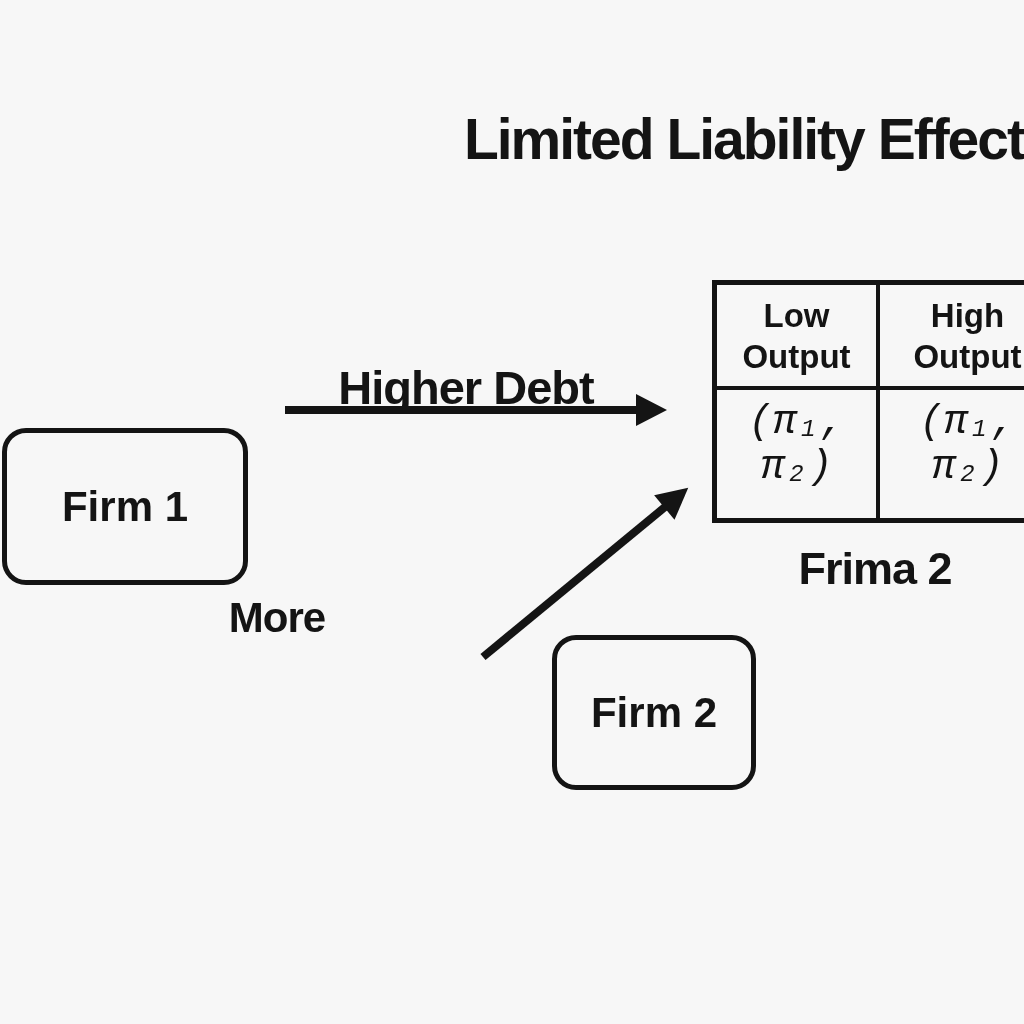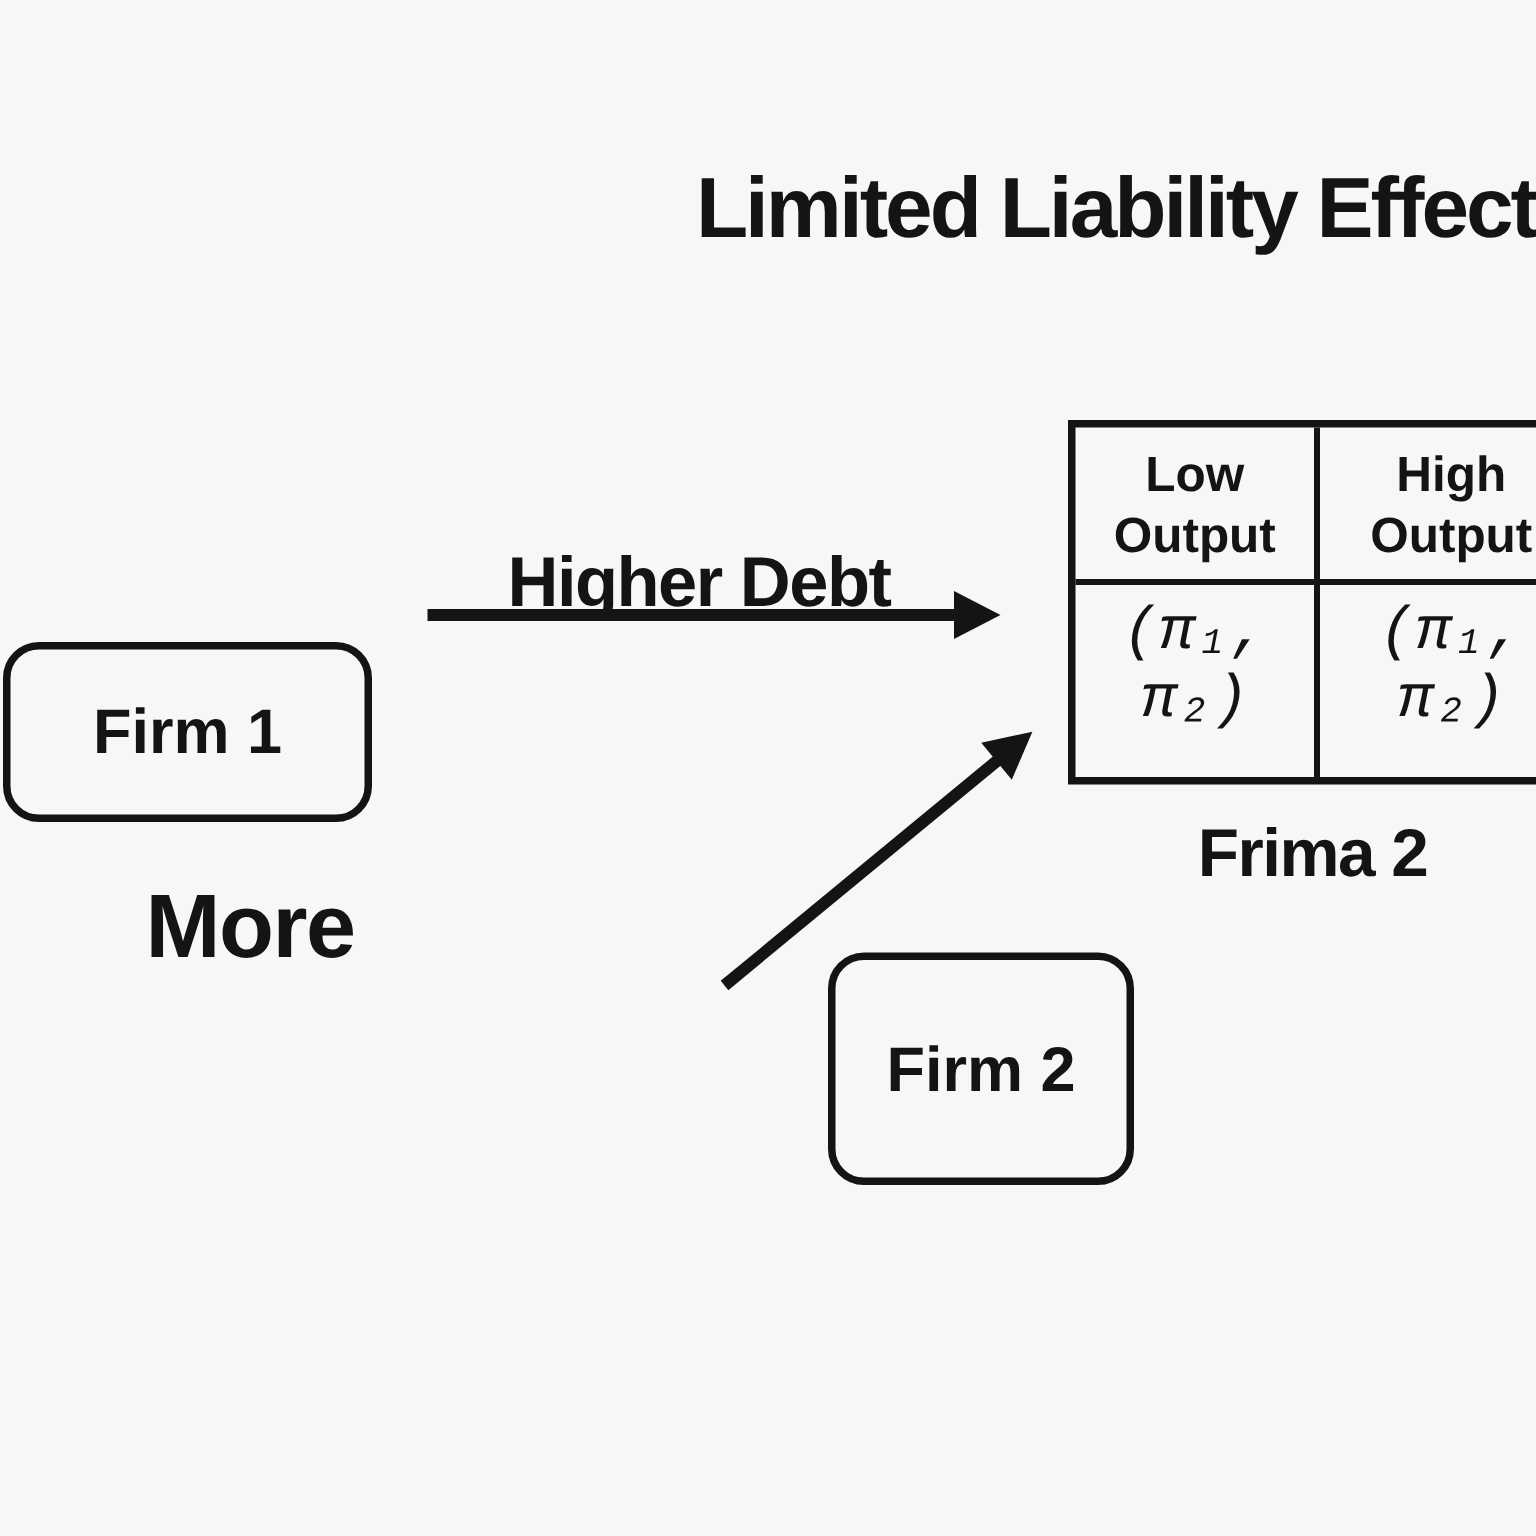--- a/index.html
+++ b/index.html
@@ -30,21 +30,21 @@
     border: 5px solid #141414;
     border-radius: 24px;
     background: #f7f7f7;
     display: flex;
     align-items: center;
     justify-content: center;
     font-size: 42px;
     font-weight: 700;
     box-sizing: border-box;
   }
-  .firm1 { left: 2px; top: 428px; width: 246px; height: 120px; }
+  .firm1 { left: 2px; top: 428px; width: 246px; height: 157px; }
   .firm2 { left: 552px; top: 635px; width: 204px; height: 155px; }
 
   .higher-debt-label {
     position: absolute;
     left: 241px; top: 320px;
     width: 450px;
     text-align: center;
     font-size: 47px;
     font-weight: 700;
     letter-spacing: -1px;
@@ -75,22 +75,22 @@
     left: 483px; top: 653px;
     width: 236px;
     transform: rotate(-39.5deg);
     transform-origin: 0 50%;
   }
 
   .aggressive-label {
     position: absolute;
     left: 97px; top: 586px;
     width: 360px;
-    text-align: left;
-    font-size: 60px;
+    text-align: center;
+    font-size: 42px;
     font-weight: 700;
     line-height: 64px;
     letter-spacing: -1px;
   }
 
   .payoff-table {
     position: absolute;
     left: 712px; top: 280px;
     border: 5px solid #141414;
     background: #f7f7f7;

